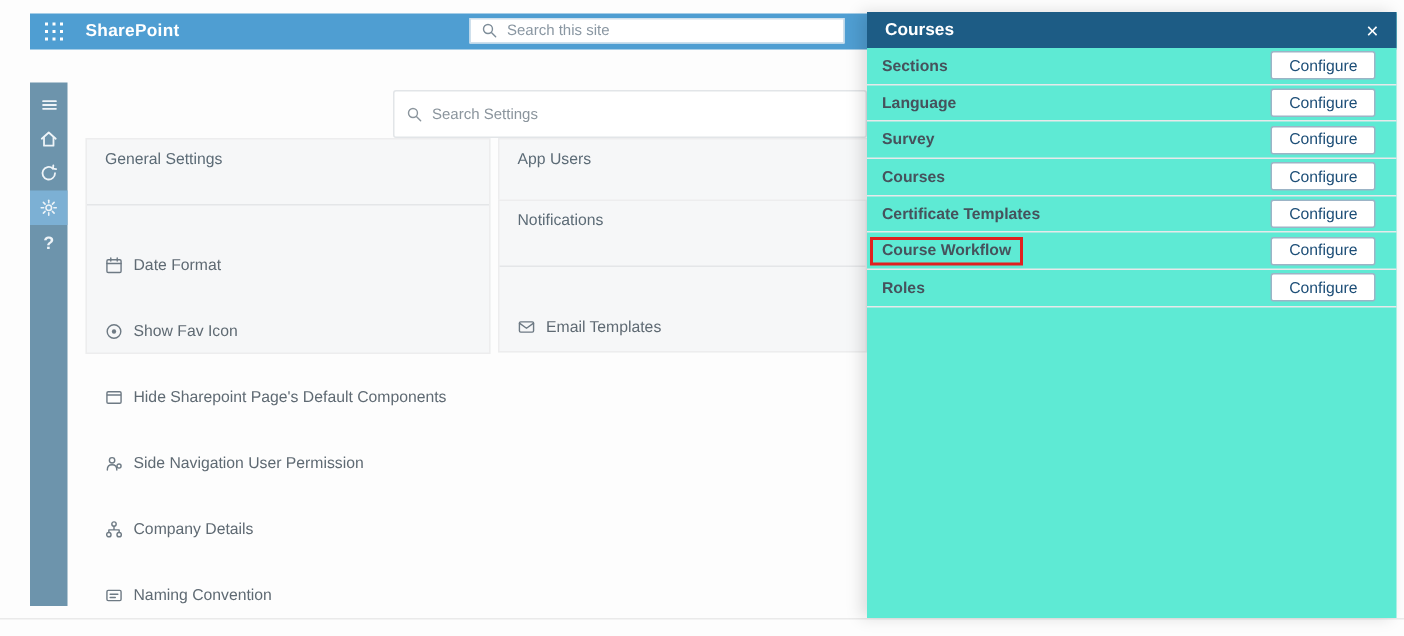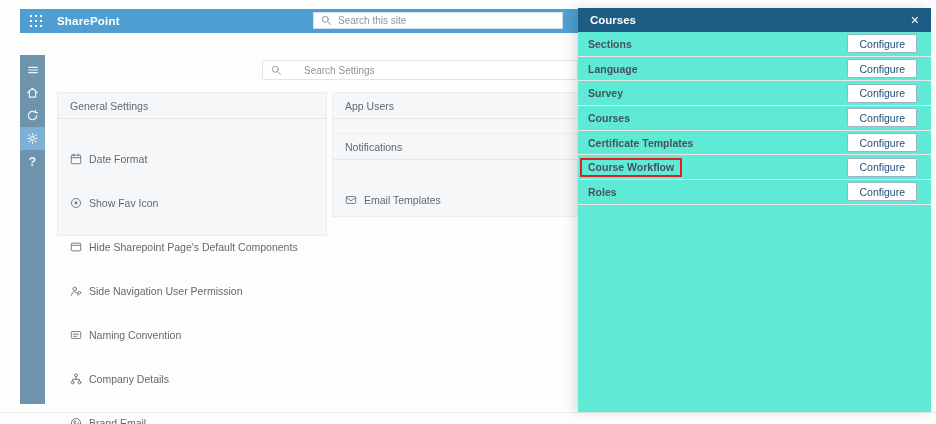--- a/index.html
+++ b/index.html
@@ -42,35 +42,35 @@
   }
   .side-item {
     height:23px; display:flex; align-items:center; justify-content:center;
     color:#eef4f8; cursor:pointer;
   }
   .side-item.active { background:#7cb0d4; }
   .q-glyph { font-size:12px; font-weight:bold; color:#eef4f8; }
 
   
   .settings-search {
-    position:absolute; left:262px; top:60px; width:316px; height:20px;
+    position:absolute; left:262px; top:60px; width:316px; height:32px;
     background:#fff; border:1px solid #e2e5e8; border-radius:2px;
-    display:flex; align-items:center; padding:0 8px; color:#8b959d;gap:16px;
+    display:flex; align-items:center; padding:0 8px; color:#8b959d;
   }
   .settings-search input {
     border:none; outline:none; background:transparent; flex:1;
     font-family:inherit; font-size:10px; color:#777; margin-left:6px;
   }
   .settings-search input::placeholder { color:#8b959d; }
 
   .card {
     position:absolute; background:#f6f7f8; border:1px solid #ededee;
   }
   .card-title {
-    font-size:10.5px; color:#5c6b76; padding:7px 12px 6px;
+    font-size:10.5px; color:#5c6b76; padding:7px 12px 24px;
     border-bottom:1px solid #e4e6e8;
   }
   .card-items { padding:5px 12px 7px; }
   .citem {
     display:flex; align-items:center; gap:7px;
     font-size:10.5px; color:#5f6a73; padding:3px 0; cursor:pointer; white-space:nowrap;margin-top:26px;
   }
   .citem .ic { color:#6e7a84; flex:none; display:flex; }
 
   #card-general { left:57px; top:92px; width:270px; height:144px; }
@@ -226,41 +226,41 @@
           <svg width="12" height="12" viewBox="0 0 14 14" fill="none" stroke="currentColor" stroke-width="1.1" stroke-linecap="round">
             <circle cx="5.5" cy="4.5" r="2.1"></circle>
             <path d="M1.8 12 c0-2.6 1.7-4 3.7-4 s3.7 1.4 3.7 4"></path>
             <circle cx="10.9" cy="9" r="1.6"></circle>
           </svg>
         </span>
       <span>Side Navigation User Permission</span>
     </div>
     <div class="citem">
       <span class="ic">
-          <svg width="12" height="12" viewBox="0 0 14 14" fill="none" stroke="currentColor" stroke-width="1.1" stroke-linecap="round">
-            <rect x="1.5" y="3" width="11" height="8" rx="1"></rect>
-            <line x1="4" y1="6" x2="10" y2="6"></line>
-            <line x1="4" y1="8.5" x2="8" y2="8.5"></line>
-          </svg>
-        </span>
-      <span>Naming Convention</span>
-    </div>
-    <div class="citem">
-      <span class="ic">
           <svg width="12" height="12" viewBox="0 0 14 14" fill="none" stroke="currentColor" stroke-width="1.1" stroke-linecap="round" stroke-linejoin="round">
             <circle cx="7" cy="2.8" r="1.7"></circle>
             <circle cx="3" cy="11" r="1.7"></circle>
             <circle cx="11" cy="11" r="1.7"></circle>
             <path d="M7 4.6 V7.3 M7 7.3 H3 V9.2 M7 7.3 H11 V9.2"></path>
           </svg>
         </span>
       <span>Company Details</span>
     </div>
     <div class="citem">
       <span class="ic">
+          <svg width="12" height="12" viewBox="0 0 14 14" fill="none" stroke="currentColor" stroke-width="1.1" stroke-linecap="round">
+            <rect x="1.5" y="3" width="11" height="8" rx="1"></rect>
+            <line x1="4" y1="6" x2="10" y2="6"></line>
+            <line x1="4" y1="8.5" x2="8" y2="8.5"></line>
+          </svg>
+        </span>
+      <span>Naming Convention</span>
+    </div>
+    <div class="citem">
+      <span class="ic">
           <svg width="12" height="12" viewBox="0 0 14 14" fill="none" stroke="currentColor" stroke-width="1.1" stroke-linecap="round" stroke-linejoin="round">
             <circle cx="7" cy="7" r="5.3"></circle>
             <circle cx="5.4" cy="5.4" r="1"></circle>
             <path d="M3.2 9.7 l2.6-2.4 1.8 1.7 2.8-2.6"></path>
           </svg>
         </span>
       <span>Brand Email</span>
     </div>
   </div>
 </div>

